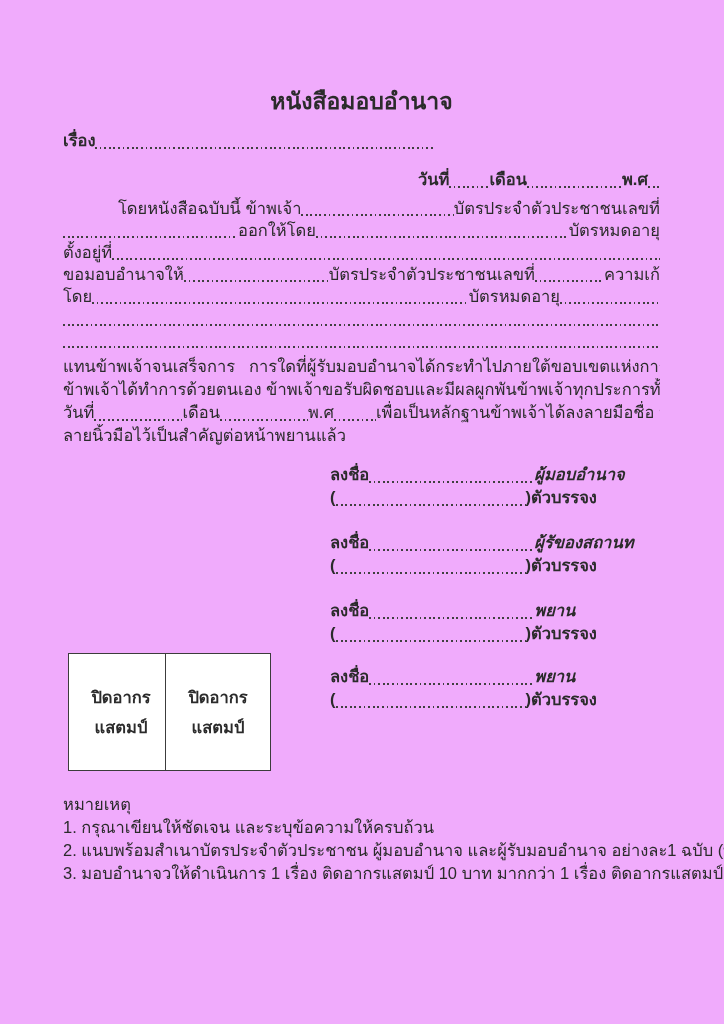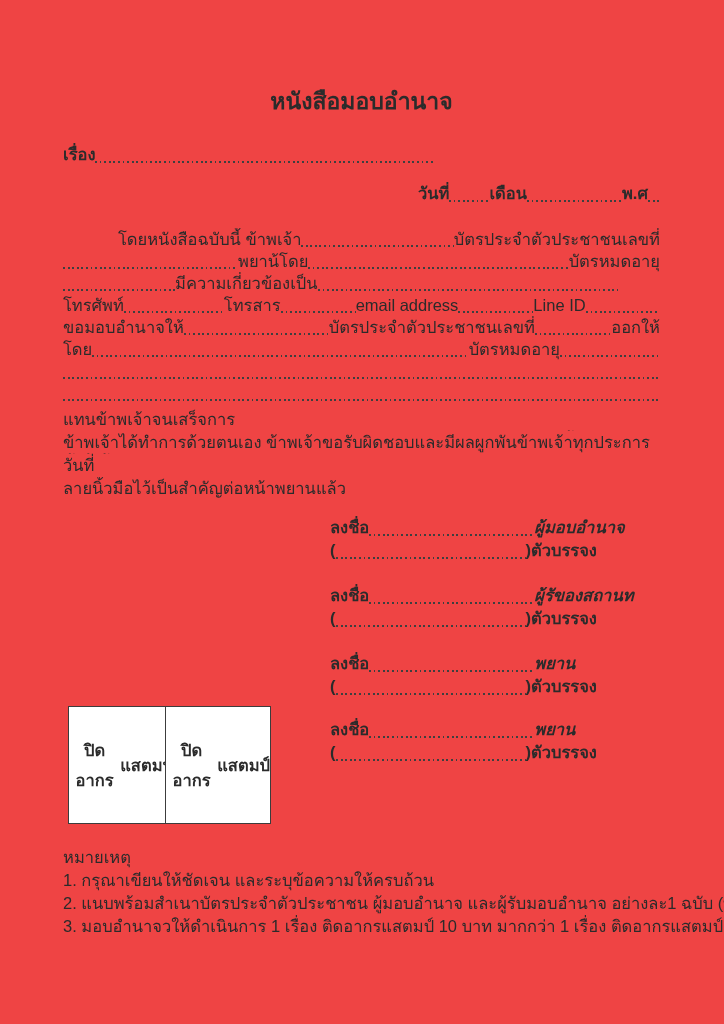--- a/index.html
+++ b/index.html
@@ -2,68 +2,68 @@
 <html><head>
 <meta charset="utf-8">
 <style>
   html, body { margin:0; padding:0; background:#ffffff; }
   .page {
     position: relative;
     width: 724px;
     height: 1024px;
     box-sizing: border-box;
     padding: 88px 64px 0 63px;
-    background: #ef4444;
+    background: #f0abfc;
     color: #2b2b2b;
     font-family: "Liberation Sans", "DejaVu Sans", sans-serif;
     font-size: 16.5px;
     overflow: hidden;
   }
   .title {
     margin: 0;
     text-align: center;
     font-size: 23px;
     font-weight: bold;
     line-height: 27px;
   }
-  .subject { width: 372px; margin-top: 28px; font-weight: bold; }
+  .subject { width: 372px; margin-top: 14px; font-weight: bold; }
   .right-block { width: 242px; margin-left: auto; margin-top: 16px; font-weight: bold; }
 
   .fl { display: flex; align-items: baseline; height: 22px; line-height: 22px; overflow: hidden; }
   .subject .fl, .right-block .fl { height: 23px; line-height: 23px; }
   .seg { white-space: pre; flex: 0 0 auto; }
   .it { font-style: italic; }
   .dots {
     flex: 0 0 auto;
     align-self: flex-end;
     height: 2.4px;
     margin-bottom: 3px;
     background-image: repeating-linear-gradient(90deg, #3f3f3f 0, #3f3f3f 1.9px, transparent 1.9px, transparent 4.6px);
   }
   .dots.grow, .spc.grow { flex: 1 1 auto; }
   .spc { flex: 0 0 auto; }
 
-  .body1 { margin-top: 23px; }
+  .body1 { margin-top: 6px; }
   .body2 { margin-top: 4px; }
-  .body2 .fl { height: 23px; line-height: 23px; flex-direction: column; }
+  .body2 .fl { height: 23px; line-height: 23px; }
 
   .sigs { margin-top: 16px; }
   .sigblock { margin-left: 267px; margin-bottom: 22px; text-align: center; }
   .sigblock .fl { height: 23px; line-height: 23px; font-weight: bold; }
 
   .bottom-row { position: relative; margin-top: -14px; height: 122px; }
   .stamp-box {
     position: absolute;
     top: 0;
     width: 106px;
     height: 118px;
     box-sizing: border-box;
     border: 1.5px solid #3c3c3c;
     display: flex;
-    flex-direction: row;
+    flex-direction: column;
     align-items: center;
     justify-content: center;
     text-align: center;
     font-weight: bold;
     line-height: 30px;
     background: #ffffff;
   }
   .stamp-box.first { left: 5px; }
   .stamp-box.second { left: 102px; }
   .sigblock.abs { position: absolute; left: 267px; top: 12px; margin: 0; }
@@ -99,46 +99,34 @@
 
   <div class="body1">
       <div class="fl">
         <span class="spc" style="width: 55px;"></span>
         <span class="seg">โดยหนังสือฉบับนี้ ข้าพเจ้า</span>
         <span class="dots grow"></span>
         <span class="seg">บัตรประจำตัวประชาชนเลขที่</span>
       </div>
       <div class="fl">
         <span class="dots" style="width: 175px;"></span>
-        <span class="seg">พยาน้โดย</span>
+        <span class="seg">ออกให้โดย</span>
         <span class="dots grow"></span>
         <span class="seg">บัตรหมดอายุ</span>
       </div>
       <div class="fl">
-        <span class="dots" style="width: 112px;"></span>
-        <span class="seg">มีความเกี่ยวข้องเป็น</span>
-        <span class="dots grow"></span>
-        <span class="spc" style="width: 42px;"></span>
-      </div>
-      <div class="fl">
-        <span class="seg">โทรศัพท์</span>
-        <span class="dots" style="width: 100px;"></span>
-        <span class="seg">โทรสาร</span>
-        <span class="dots" style="width: 75px;"></span>
-        <span class="seg">email address</span>
-        <span class="dots" style="width: 75px;"></span>
-        <span class="seg">Line ID</span>
+        <span class="seg">ตั้งอยู่ที่</span>
         <span class="dots grow"></span>
       </div>
       <div class="fl">
         <span class="seg">ขอมอบอำนาจให้</span>
         <span class="dots" style="width: 145px;"></span>
         <span class="seg">บัตรประจำตัวประชาชนเลขที่</span>
         <span class="dots grow"></span>
-        <span class="seg">ออกให้</span>
+        <span class="seg">ความเก้</span>
       </div>
       <div class="fl">
         <span class="seg">โดย</span>
         <span class="dots grow"></span>
         <span class="seg">บัตรหมดอายุ</span>
         <span class="dots" style="width: 100px;"></span>
       </div>
       <div class="fl">
         <span class="dots grow"></span>
       </div>

